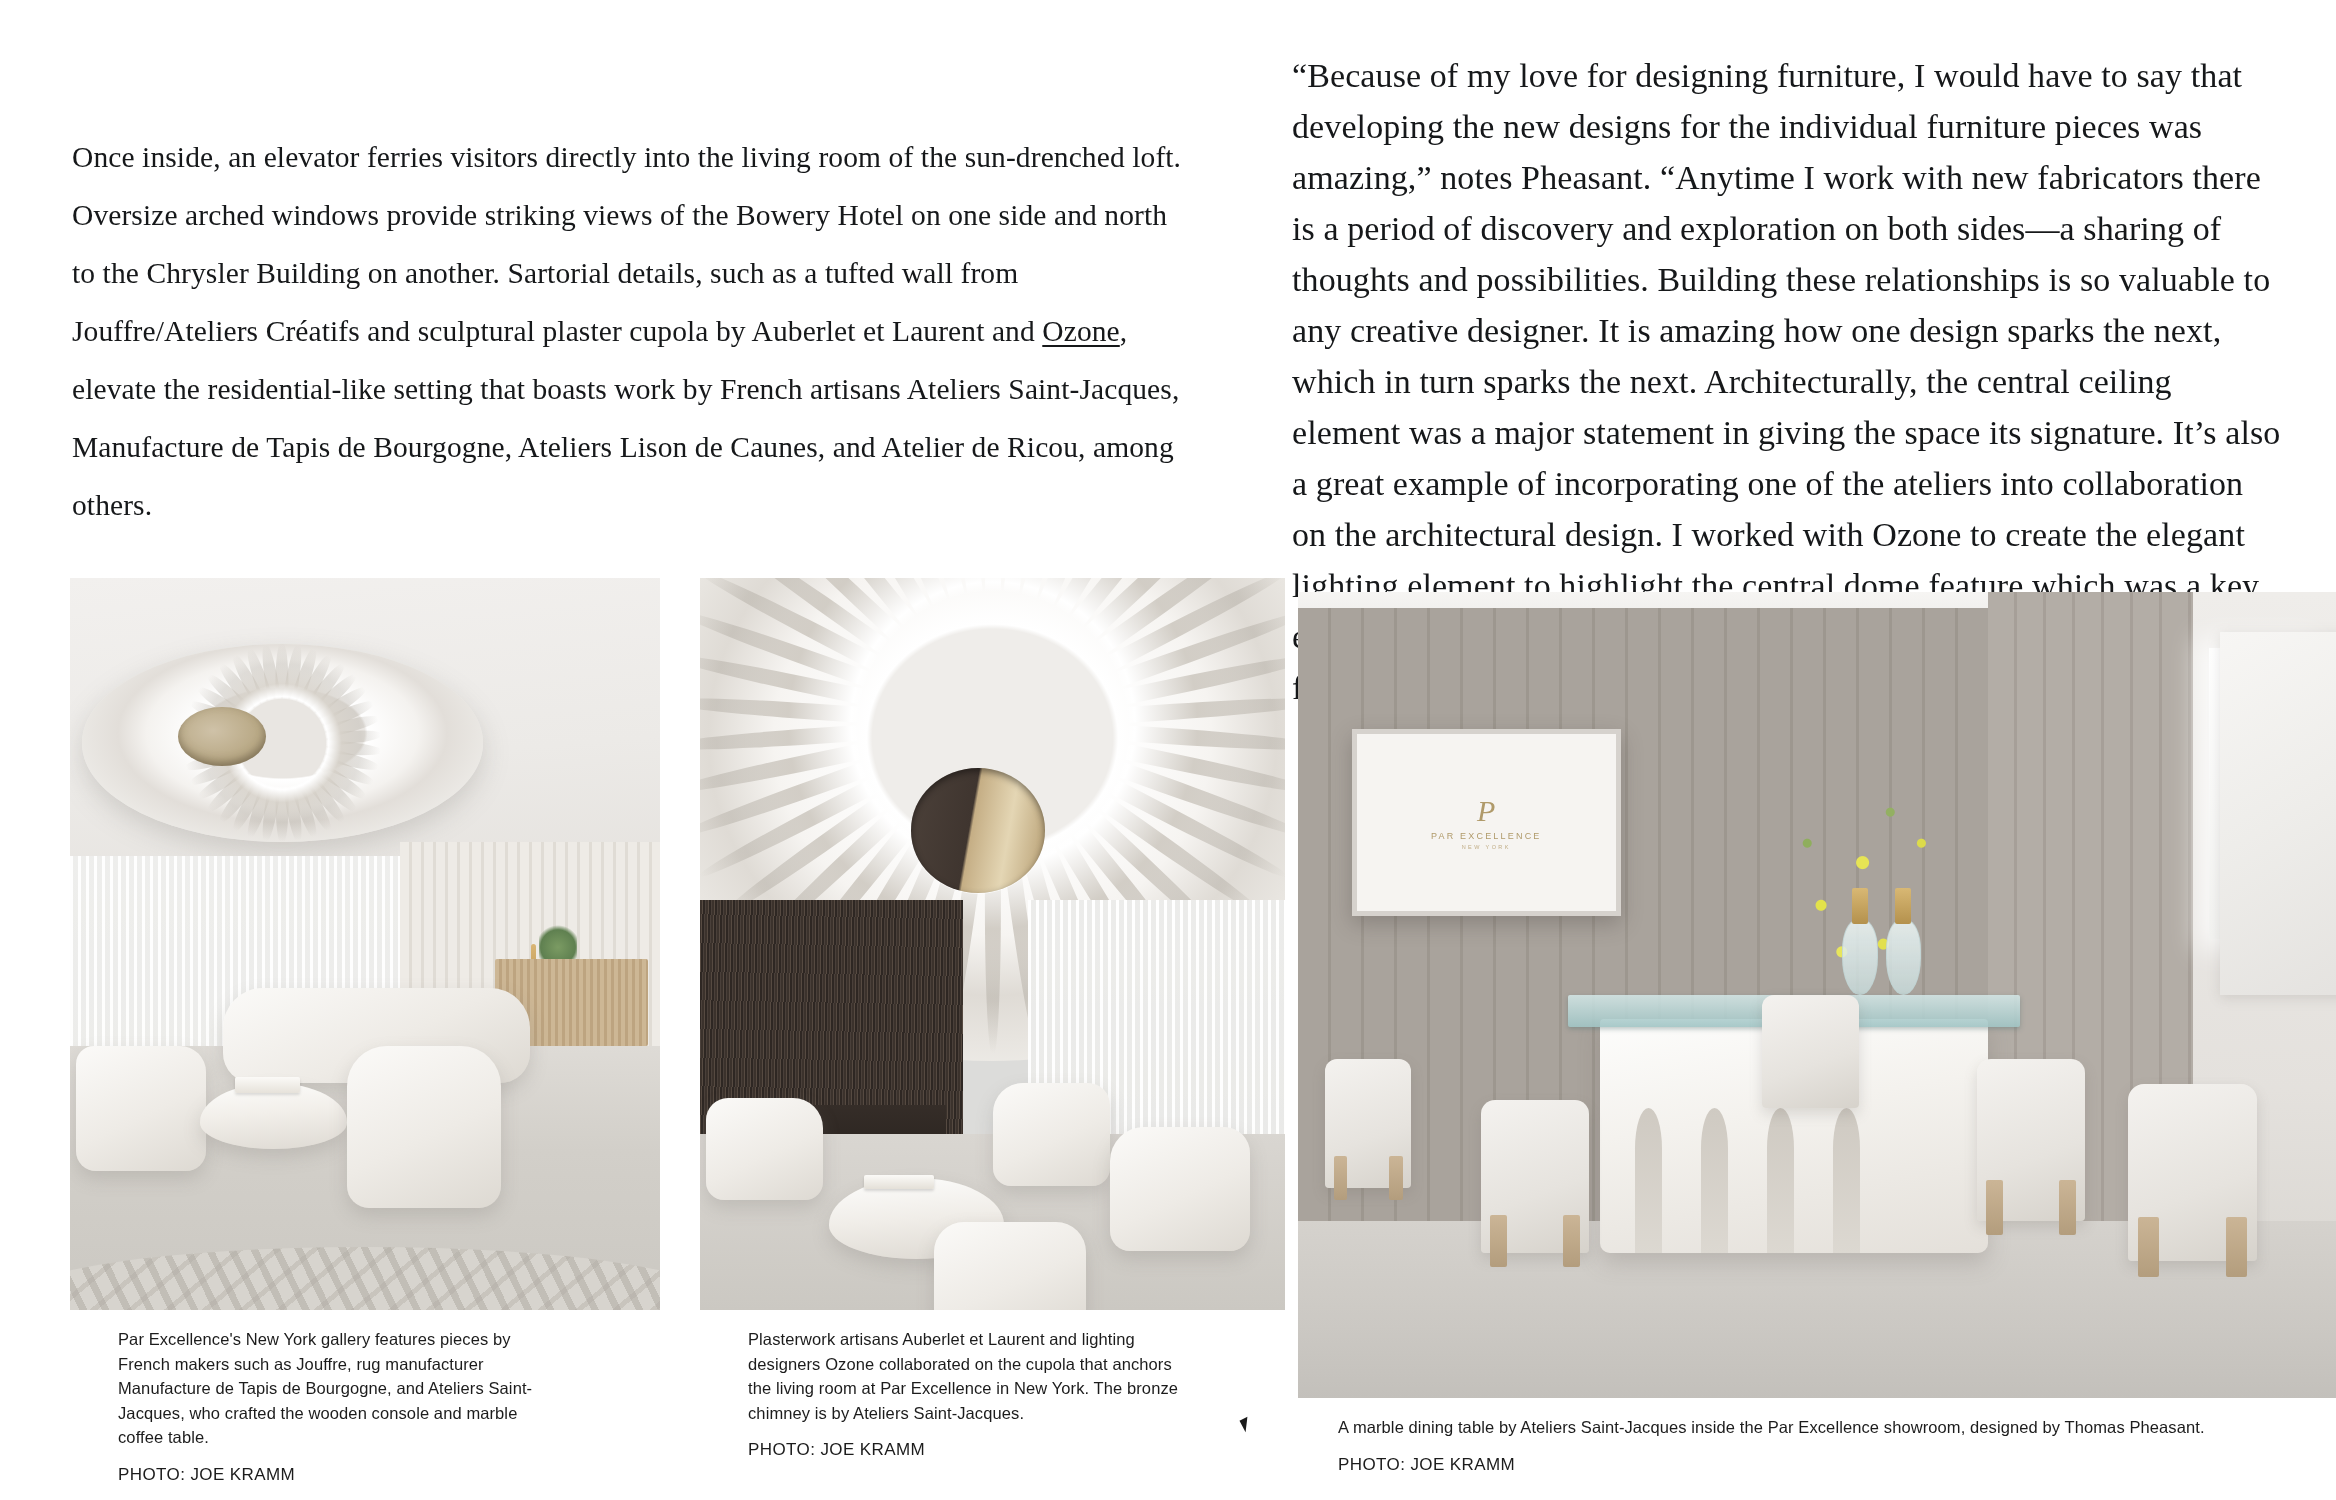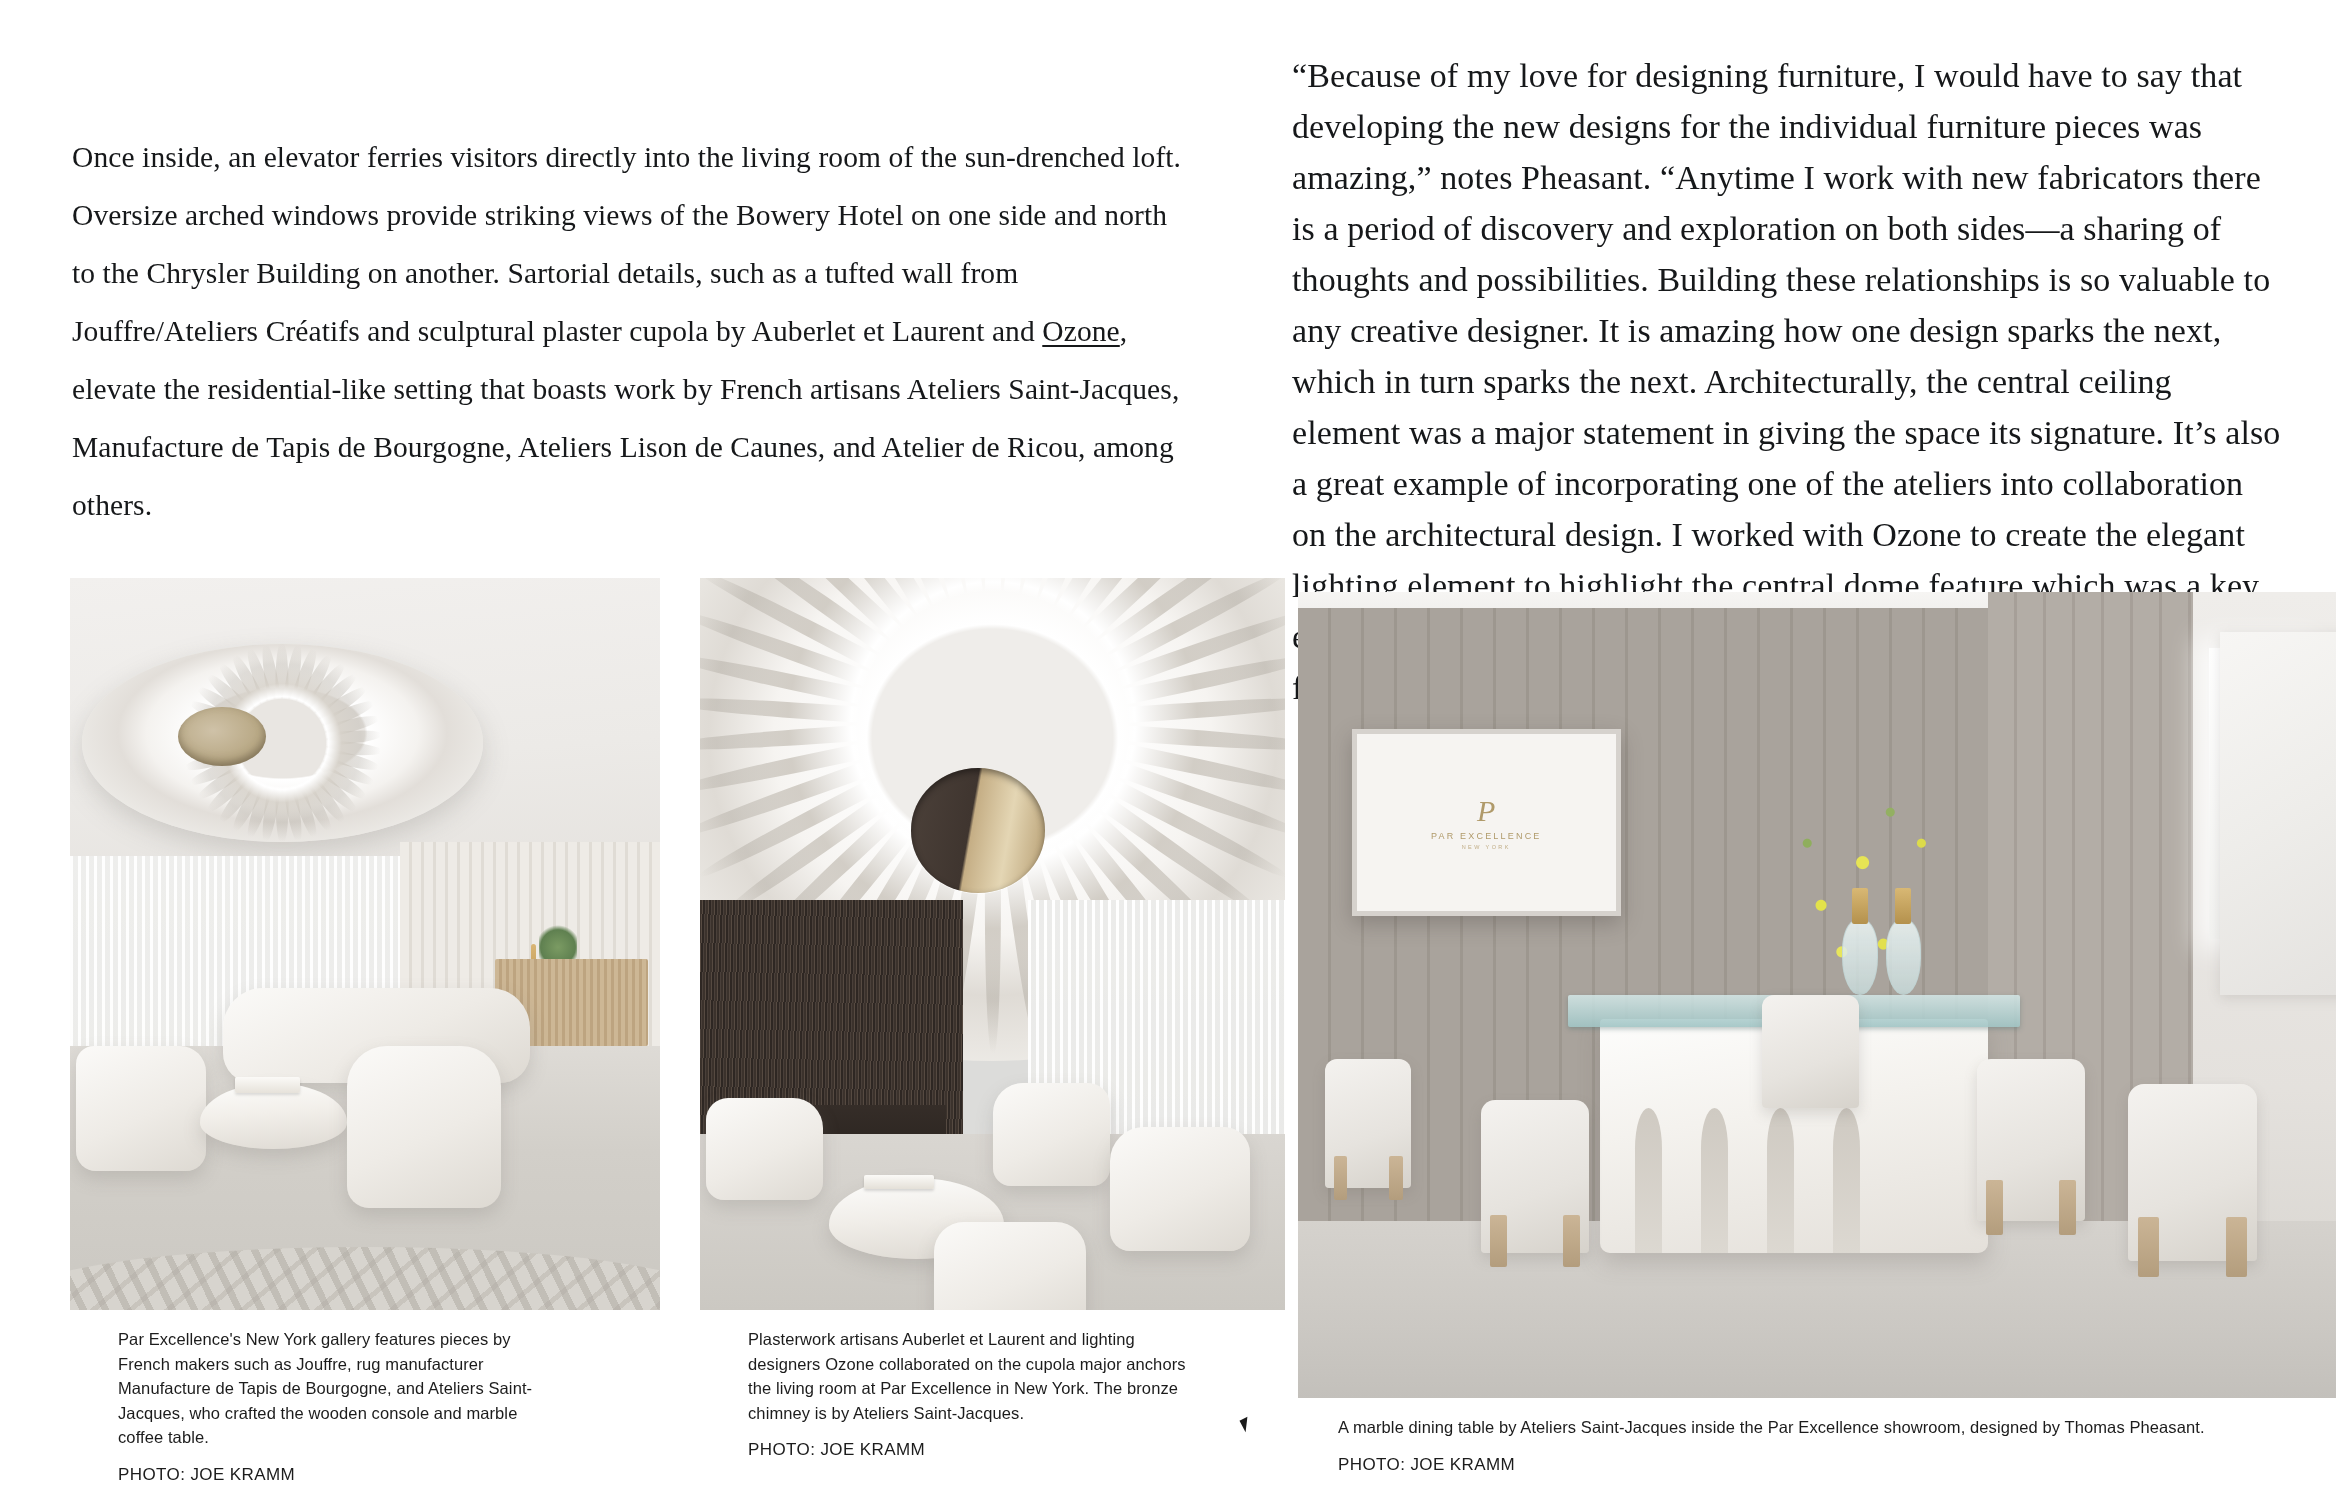--- a/index.html
+++ b/index.html
@@ -533,21 +533,21 @@
     <div class="p2-floor"></div>
 
     <div class="blob p2-chair1"></div>
     <div class="blob p2-chair2"></div>
     <div class="blob p2-chair3"></div>
     <div class="blob p2-table"></div>
     <div class="p2-books"></div>
     <div class="blob p2-chair4"></div>
   </div>
   <figcaption class="caption-wrap">
-    <div class="caption">Plasterwork artisans Auberlet et Laurent and lighting designers Ozone collaborated on the cupola major anchors the living room at Par Excellence in New York. The bronze chimney is by Ateliers Saint-Jacques.</div>
+    <div class="caption">Plasterwork artisans Auberlet et Laurent and lighting designers Ozone collaborated on the cupola that anchors the living room at Par Excellence in New York. The bronze chimney is by Ateliers Saint-Jacques.</div>
     <div class="credit">PHOTO: JOE KRAMM</div>
   </figcaption>
 </figure>
 
 <figure class="figure" id="fig3">
   <div class="photo">
     <div class="p3-ceiling"></div>
     <div class="p3-wall"></div>
     <div class="p3-wall2"></div>
     <div class="p3-wall3"></div>

